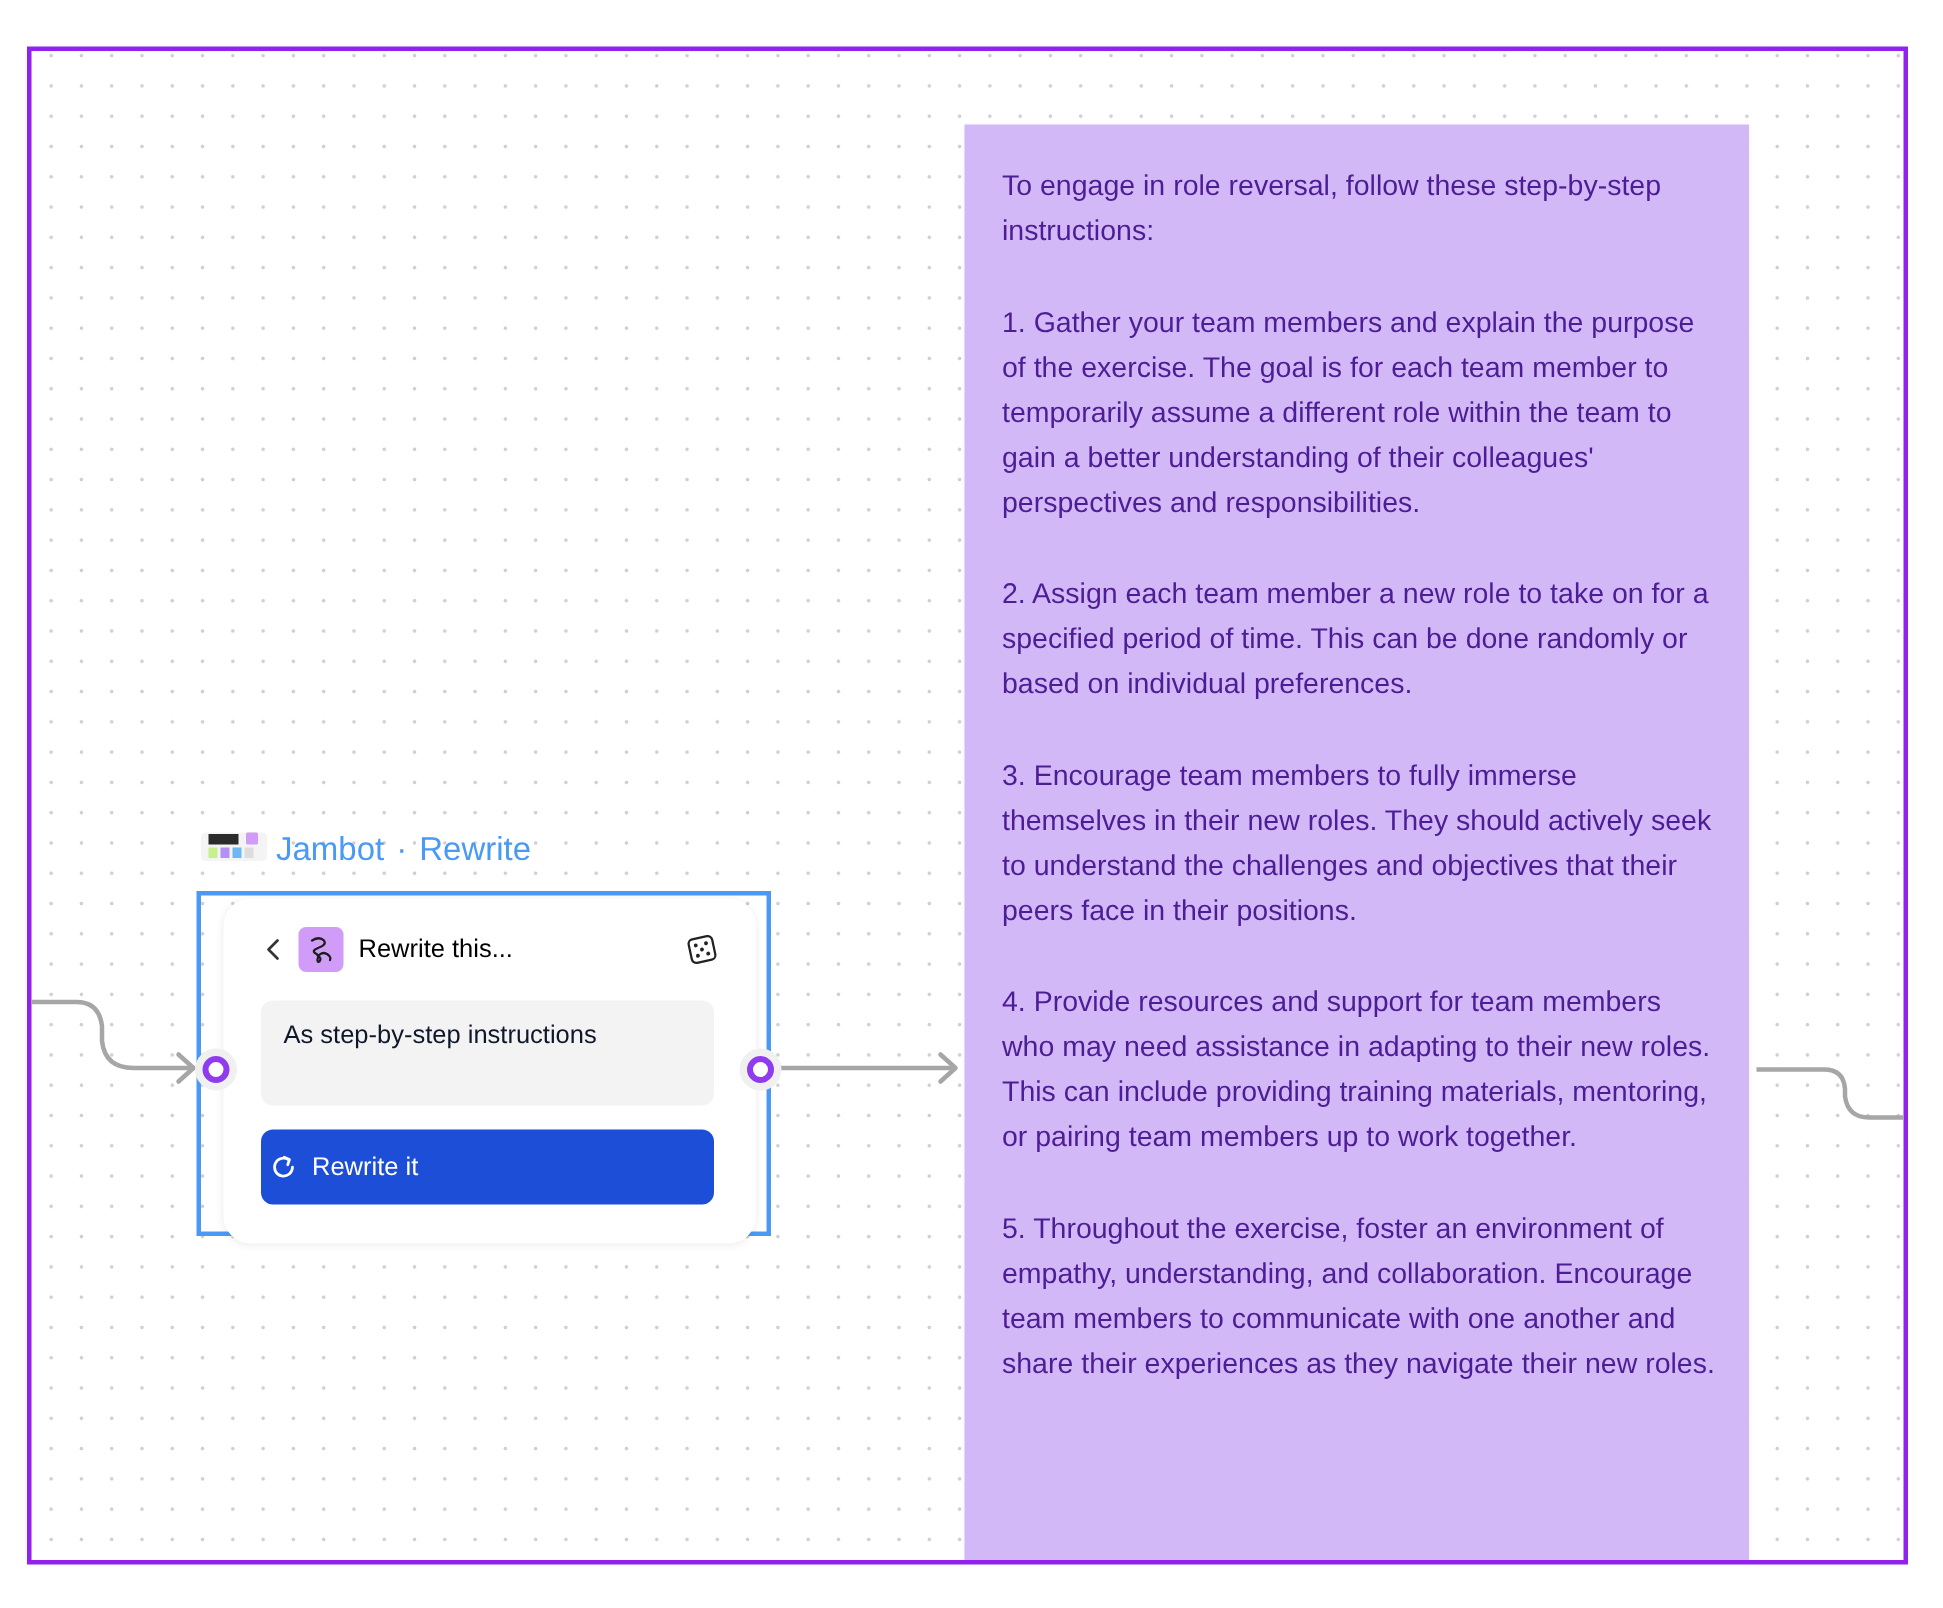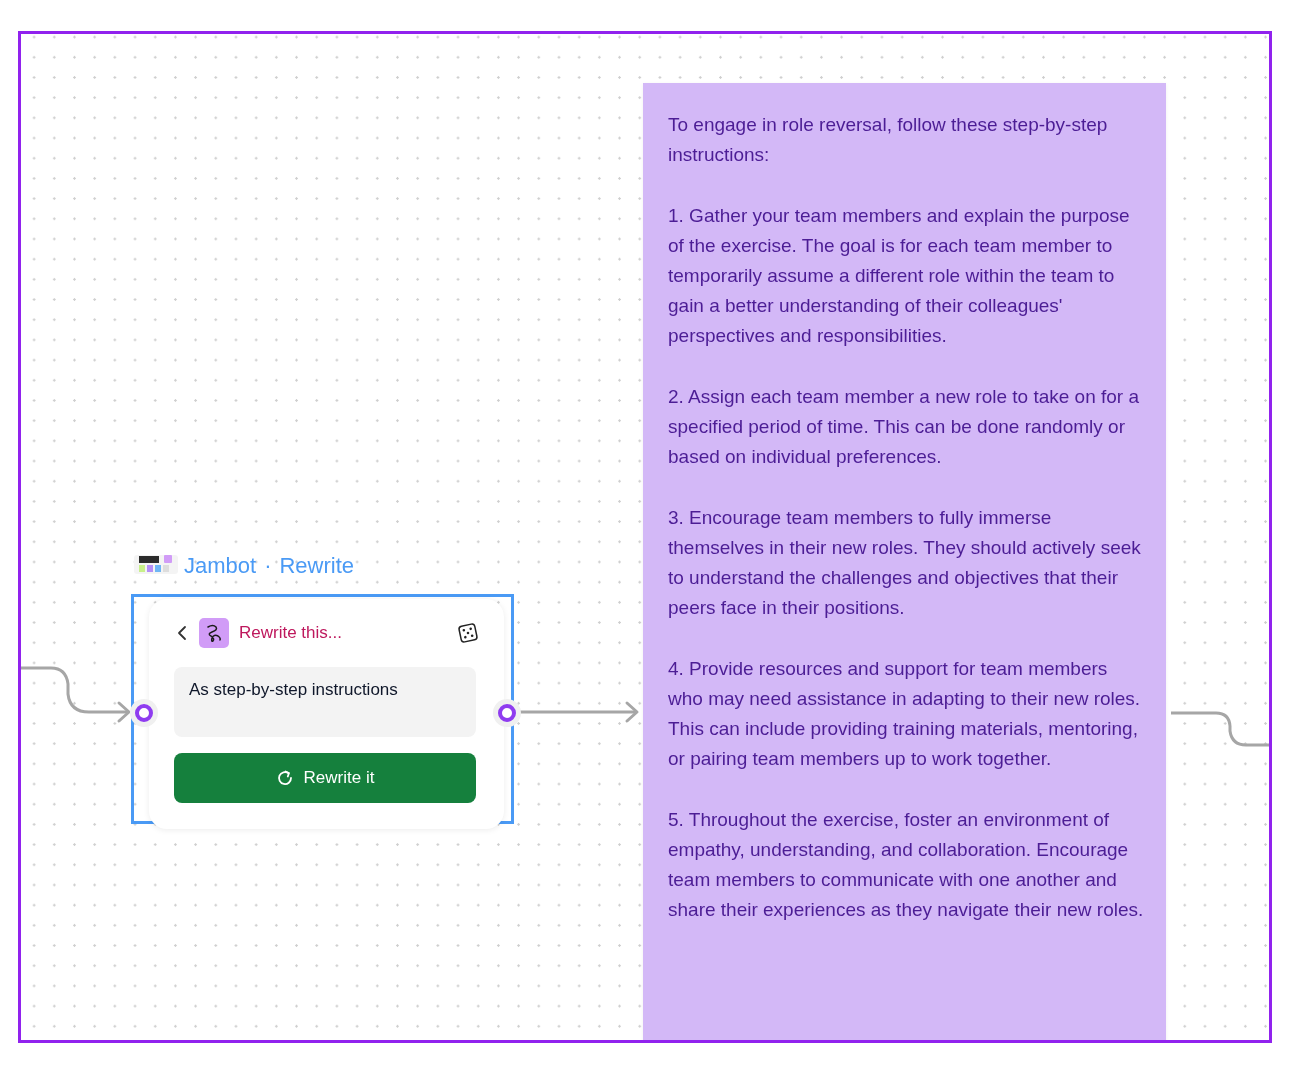--- a/index.html
+++ b/index.html
@@ -94,21 +94,21 @@
       border-radius: 5px;
       background: #d19cf7;
       margin-left: 8px;
       display: flex;
       align-items: center;
       justify-content: center;
     }
     .card-title {
       margin-left: 10px;
       font-size: 17px;
-      color: #be185d;
+      color: #000000;
     }
     .dice-btn {
       margin-left: auto;
       width: 24px;
       height: 24px;
       display: flex;
       align-items: center;
       justify-content: center;
       cursor: pointer;
     }
@@ -128,28 +128,28 @@
       outline: none;
       resize: none;
       font-family: "Liberation Sans", "DejaVu Sans", sans-serif;
     }
     .rewrite-btn {
       position: absolute;
       left: 25px;
       top: 154px;
       width: 302px;
       height: 50px;
-      background: #15803d;
+      background: #1d4ed8;
       border-radius: 8px;
       border: none;
       color: #ffffff;
       font-size: 17px;
       display: flex;
       align-items: center;
-      justify-content: center;
+      justify-content: flex-start;
       gap: 10px;
       cursor: pointer;
       font-family: "Liberation Sans", "DejaVu Sans", sans-serif;
     }
     .port {
       position: absolute;
       width: 28px;
       height: 28px;
       border-radius: 50%;
       background: #f0f0f0;

